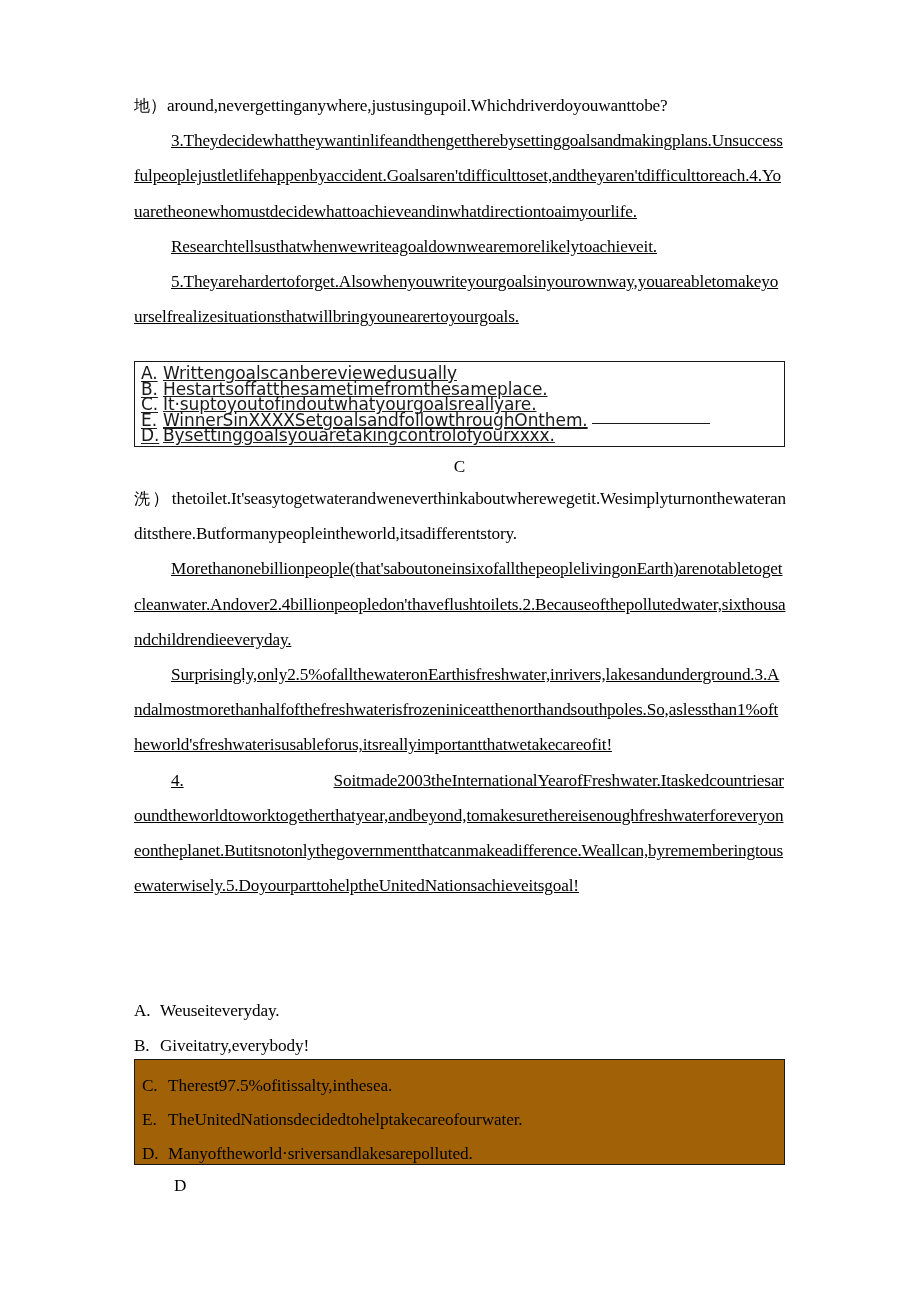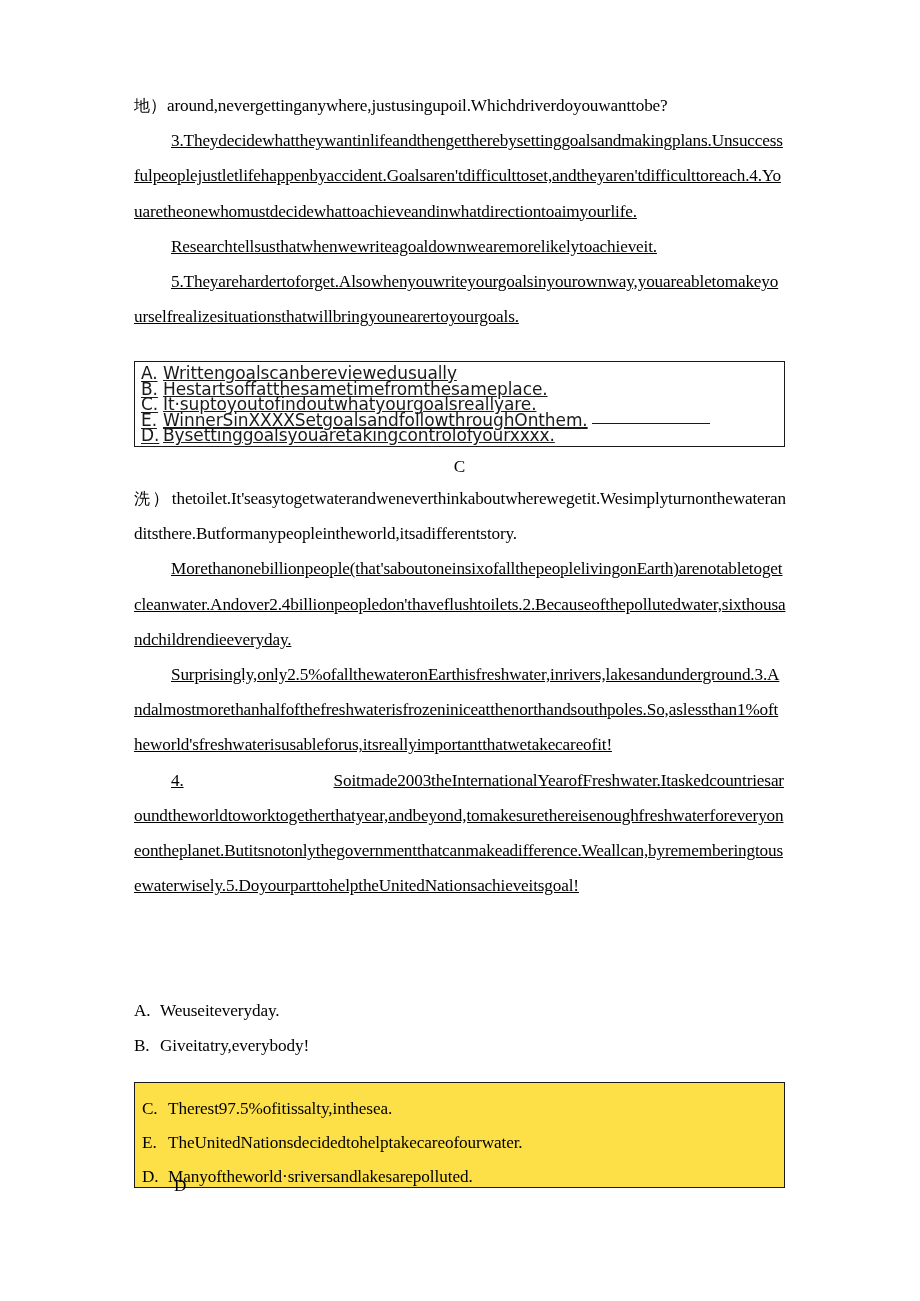--- a/index.html
+++ b/index.html
@@ -134,27 +134,27 @@
   .optrow-plain .olabel,
   .optbox-bottom .olabel {
     display: inline-block;
     width: 26px;
   }
 
   
   .optbox-bottom {
     position: absolute;
     left: 134px;
-    top: 1082px;
+    top: 1059px;
     width: 651px;
     height: 106px;
     border: 1.1px solid #1a1a1a;
     box-sizing: border-box;
     padding: 9px 0 4px 7px;
-    background: #fde047;
+    background: #a16207;
   }
   .optbox-bottom .orow {
     font-family: "Liberation Serif", "DejaVu Serif", serif;
     font-size: 17.2px;
     line-height: 34px;
     white-space: nowrap;
     letter-spacing: -0.1px;
   }
 </style>
 </head>

